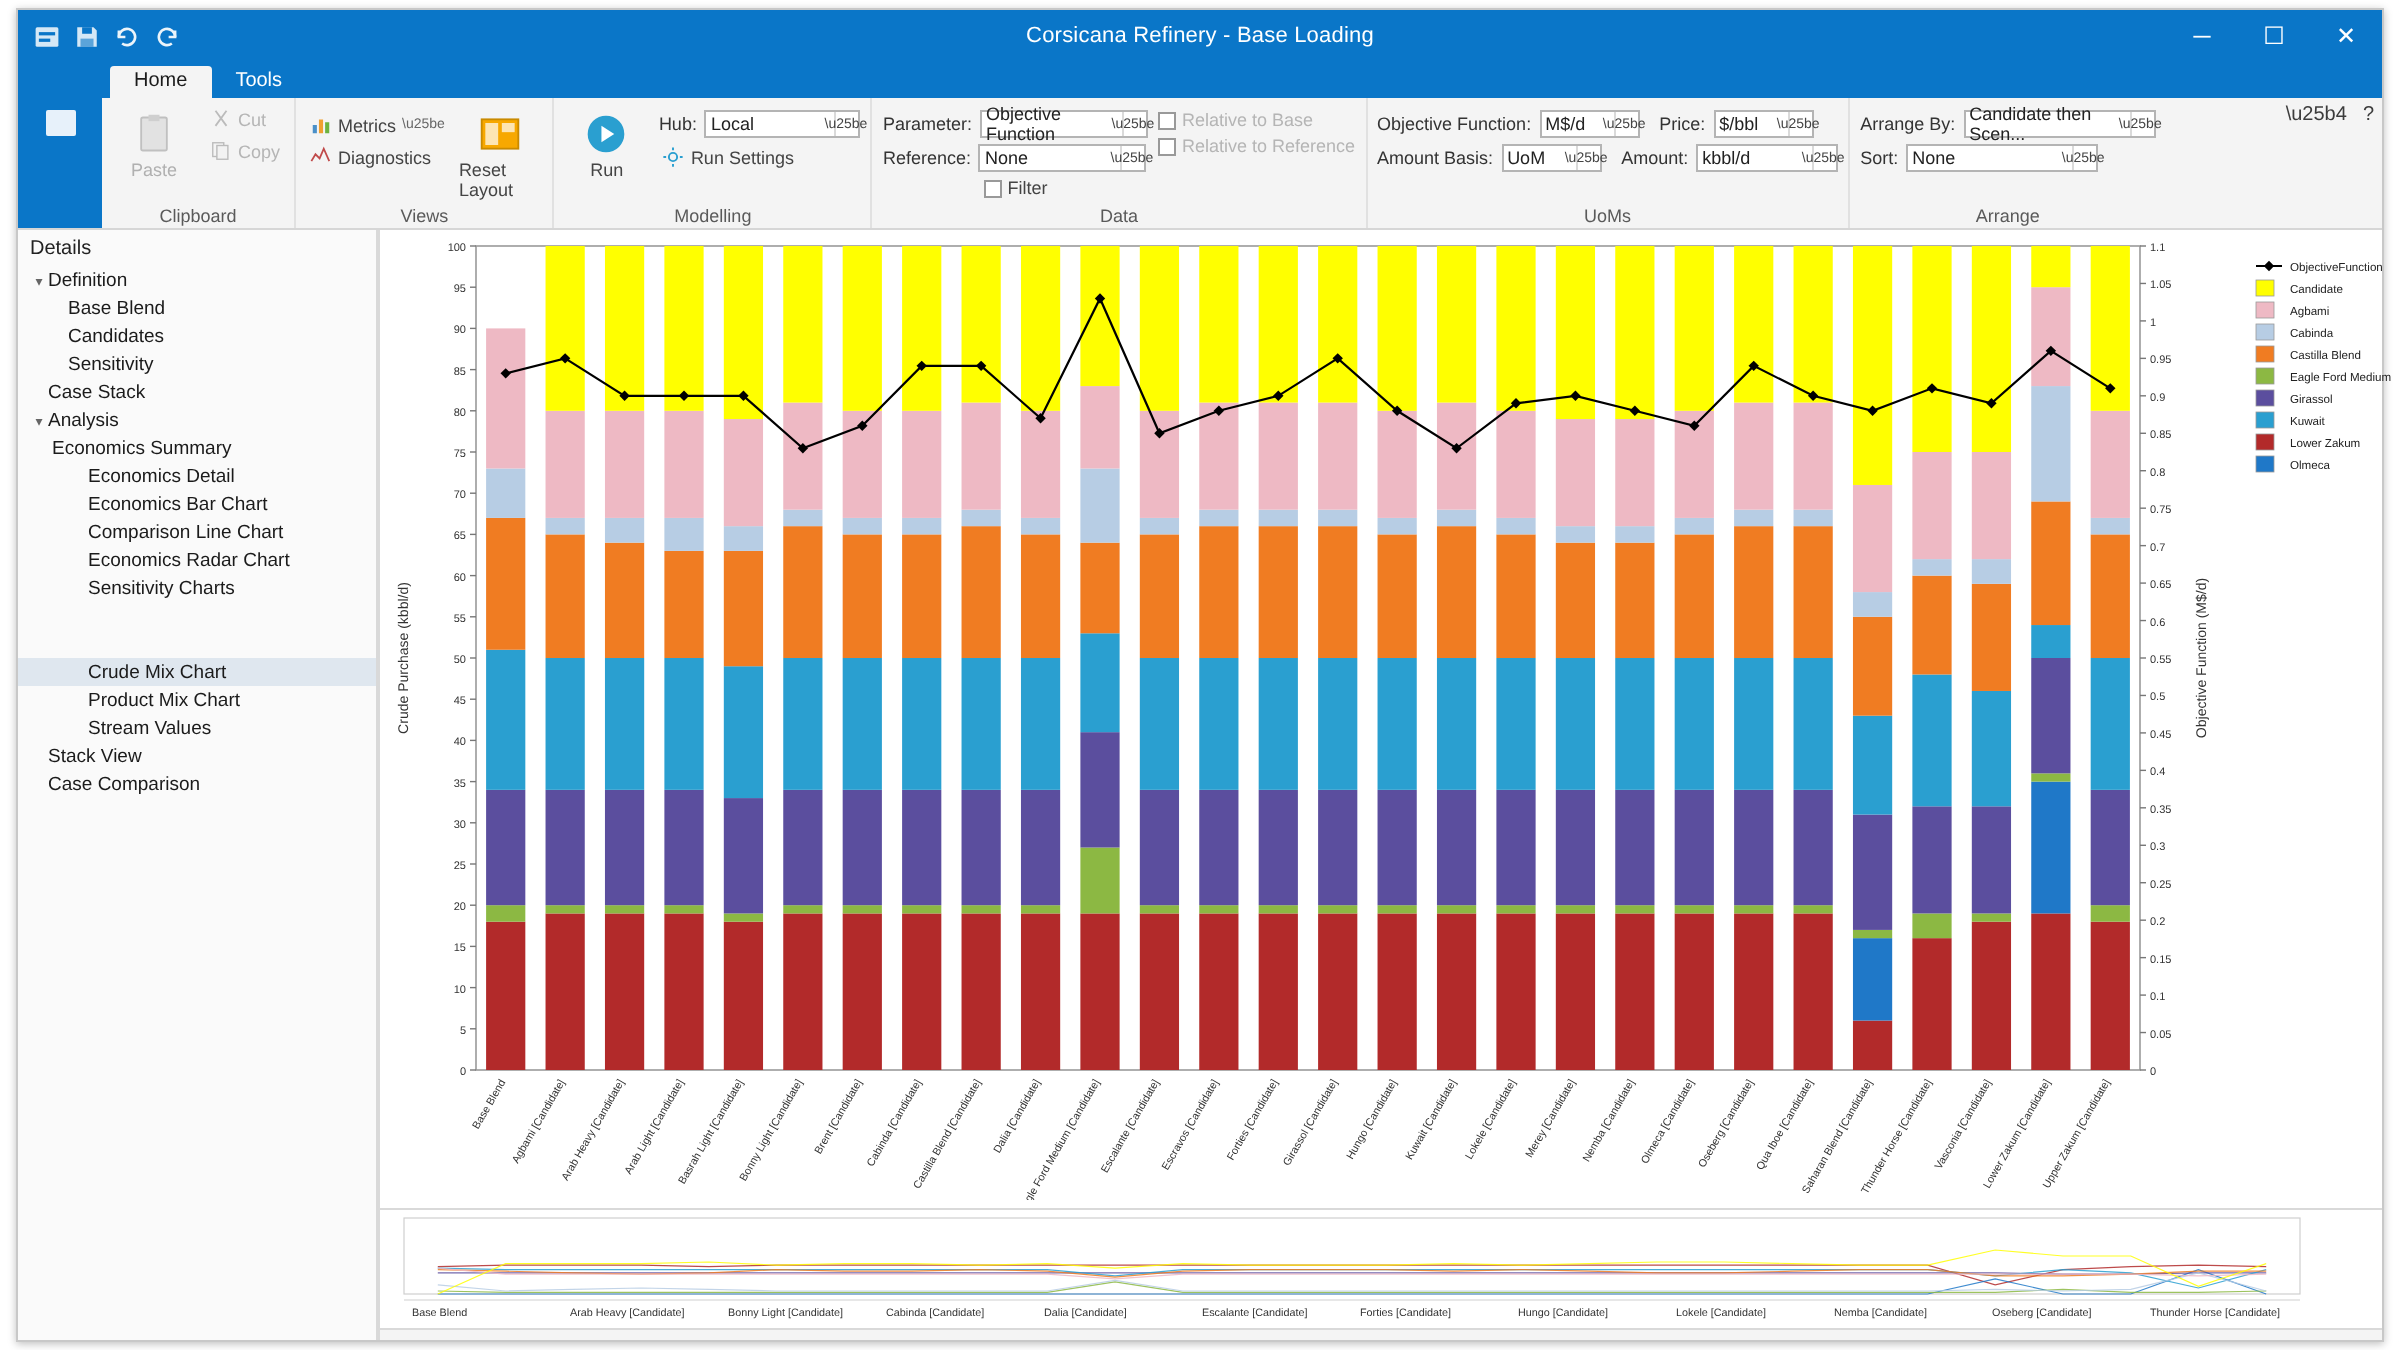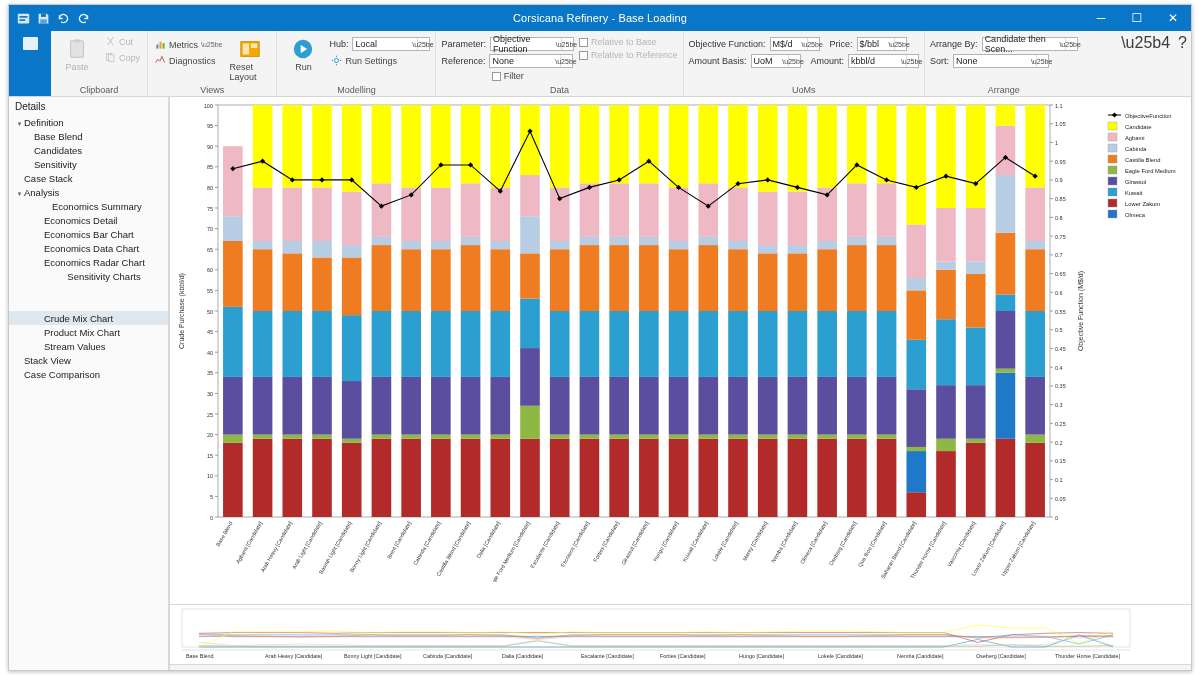--- a/index.html
+++ b/index.html
@@ -58,24 +58,24 @@
   .fld { display:flex; align-items:center; gap:4px; font-size:9px; }
   .fld .lbl { color:#333; white-space:nowrap; }
   .combo {
     height:14px; border:1px solid #b4b4b4; background:#fff; font-size:9px;
     display:flex; align-items:center; padding:0 2px; position:relative; color:#222;
   }
   .combo .arw { margin-left:auto; width:10px; text-align:center; font-size:7px; color:#444;
                 border-left:1px solid #dadada; height:100%; display:flex; align-items:center; justify-content:center;}
   .chk { display:flex; align-items:flex-end; gap:3px; font-size:9px; color:#444; }
   .chkbox { width:9px; height:9px; border:1px solid #999; background:#fff; display:inline-block; }
-  .helpbar { position:absolute; right:4px; top:3px; display:flex; gap:8px; font-size:16px; color:#3c3c3c; }
+  .helpbar { position:absolute; right:4px; top:3px; display:flex; gap:8px; font-size:10px; color:#3c3c3c; }
   
   .main { flex:1; display:flex; min-height:0; background:#ffffff; }
-  .sidebar { width:160px; background:#fafafa; border-right:1px solid #d9d9d9; padding:3px 0 0 0; overflow:hidden; }
+  .sidebar { width:180px; background:#fafafa; border-right:1px solid #d9d9d9; padding:3px 0 0 0; overflow:hidden; }
   .sb-title { font-size:10px; padding:1px 6px 3px 6px; color:#222; }
   .sb-item { font-size:9.5px; padding:1.5px 4px 1.5px 0; color:#1b1b1b; white-space:nowrap; }
   .sb-item .tri { display:inline-block; width:9px; font-size:7px; color:#666; text-align:center;}
   .sb-item.sel { background:#dfe7ef;margin-top:28px; }
   .content { flex:1; display:flex; flex-direction:column; min-width:0; background:#fff;
              border-left:1px solid #d9d9d9; }
   .chartwrap { flex:1; position:relative; min-height:0; }
   .navwrap { height:60px; border-top:1px solid #d9d9d9; position:relative; background:#fff; }
   .statusbar { height:6px; background:#f4f4f4; border-top:1px solid #d9d9d9; }
   svg text { font-family:"Liberation Sans", sans-serif; }
@@ -115,20 +115,25 @@
       </span>
     </div>
     <div class="title-text">Corsicana Refinery - Base Loading</div>
     <div class="wbtns">
       <div class="wbtn">─</div>
       <div class="wbtn">☐</div>
       <div class="wbtn close">✕</div>
     </div>
   </div>
 
+  <div class="tabsrow">
+    <div style="width:42px"></div>
+    <div class="rtab active">Home</div>
+    <div class="rtab">Tools</div>
+  </div>
 
   <div class="ribbon">
 
     <div class="appbtn">
       <span class="sq"></span>
     </div>
 
     <div class="grp">
       <div class="body">
         <div class="bigbtn dis">
@@ -334,26 +339,26 @@
 
     <div class="sidebar">
       <div class="sb-title">Details</div>
       <div id="sb-list">
           <div class="sb-item" style="padding-left: 6px;"><span class="tri">▾</span><span>Definition</span></div>
           <div class="sb-item" style="padding-left: 16px;"><span class="tri"></span><span>Base Blend</span></div>
           <div class="sb-item" style="padding-left: 16px;"><span class="tri"></span><span>Candidates</span></div>
           <div class="sb-item" style="padding-left: 16px;"><span class="tri"></span><span>Sensitivity</span></div>
           <div class="sb-item" style="padding-left: 6px;"><span class="tri"></span><span>Case Stack</span></div>
           <div class="sb-item" style="padding-left: 6px;"><span class="tri">▾</span><span>Analysis</span></div>
-          <div class="sb-item" style="padding-left: 34px;"><span class="tri"></span><span>Economics Summary</span></div>
+          <div class="sb-item" style="padding-left: 8px;"><span class="tri"></span><span>Economics Summary</span></div>
           <div class="sb-item" style="padding-left: 26px;"><span class="tri"></span><span>Economics Detail</span></div>
           <div class="sb-item" style="padding-left: 26px;"><span class="tri"></span><span>Economics Bar Chart</span></div>
-          <div class="sb-item" style="padding-left: 26px;"><span class="tri"></span><span>Economics Data Chart</span></div>
+          <div class="sb-item" style="padding-left: 26px;"><span class="tri"></span><span>Comparison Line Chart</span></div>
           <div class="sb-item" style="padding-left: 26px;"><span class="tri"></span><span>Economics Radar Chart</span></div>
-          <div class="sb-item" style="padding-left: 26px; text-align: center;"><span class="tri"></span><span>Sensitivity Charts</span></div>
+          <div class="sb-item" style="padding-left: 26px;"><span class="tri"></span><span>Sensitivity Charts</span></div>
           <div class="sb-item sel" style="padding-left: 26px;"><span class="tri"></span><span>Crude Mix Chart</span></div>
           <div class="sb-item" style="padding-left: 26px;"><span class="tri"></span><span>Product Mix Chart</span></div>
           <div class="sb-item" style="padding-left: 26px;"><span class="tri"></span><span>Stream Values</span></div>
           <div class="sb-item" style="padding-left: 6px;"><span class="tri"></span><span>Stack View</span></div>
           <div class="sb-item" style="padding-left: 6px;"><span class="tri"></span><span>Case Comparison</span></div>
         </div>
     </div>
 
     <div class="content">
       <div class="chartwrap">

